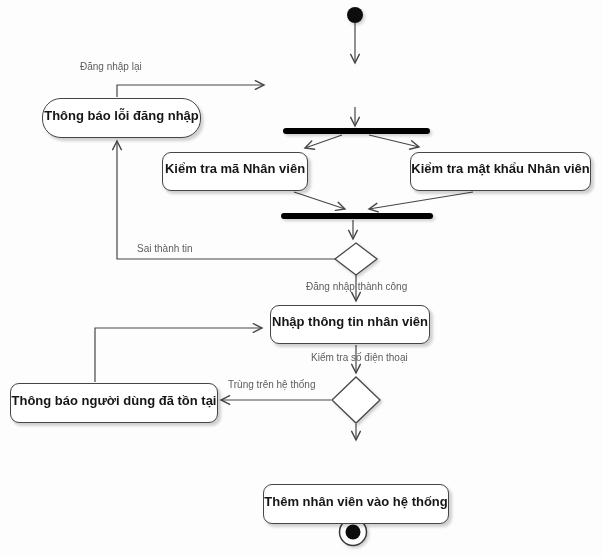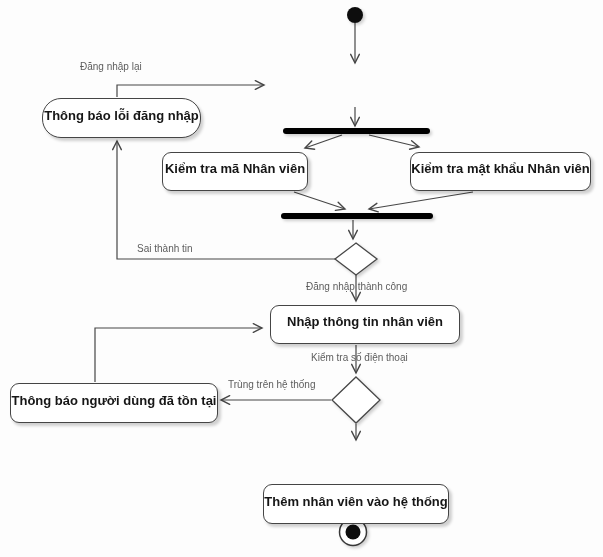--- a/index.html
+++ b/index.html
@@ -70,21 +70,21 @@
     font-size: 10px;
     color: #5d5d5d;
     white-space: nowrap;
     line-height: 1.1;
   }
   
   .n-login-input   { left: 268px; top: 67px;  width: 170px; height: 39px; }
   .n-check-code    { left: 162px; top: 152px; width: 146px; height: 39px; }
   .n-check-pass    { left: 410px; top: 152px; width: 181px; height: 39px; }
   .n-login-error   { left: 42px;  top: 98px;  width: 159px; height: 40px; border-radius: 19px; }
-  .n-employee-input{ left: 270px; top: 305px; width: 190px; height: 39px; }
+  .n-employee-input{ left: 270px; top: 305px; width: 160px; height: 39px; }
   .n-user-exists   { left: 10px;  top: 383px; width: 208px; height: 40px; }
   .n-add-employee  { left: 263px; top: 444px; width: 186px; height: 40px; margin-top: 40px; }
   
   .l-relogin       { left: 80px;  top: 61px; }
   .l-wrong-info    { left: 137px; top: 243px; }
   .l-login-success { left: 306px; top: 281px; }
   .l-reenter       { left: 28px;  top: 305px; }
   .l-check-phone   { left: 311px; top: 352px; }
   .l-duplicate     { left: 228px; top: 379px; }
 </style>

